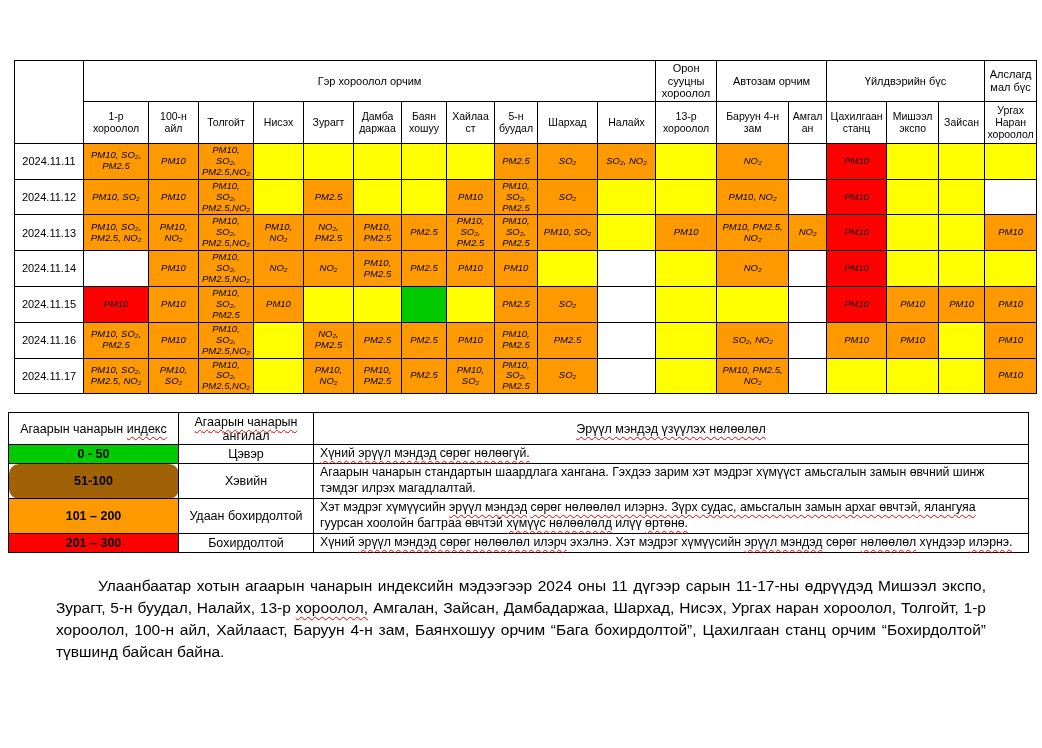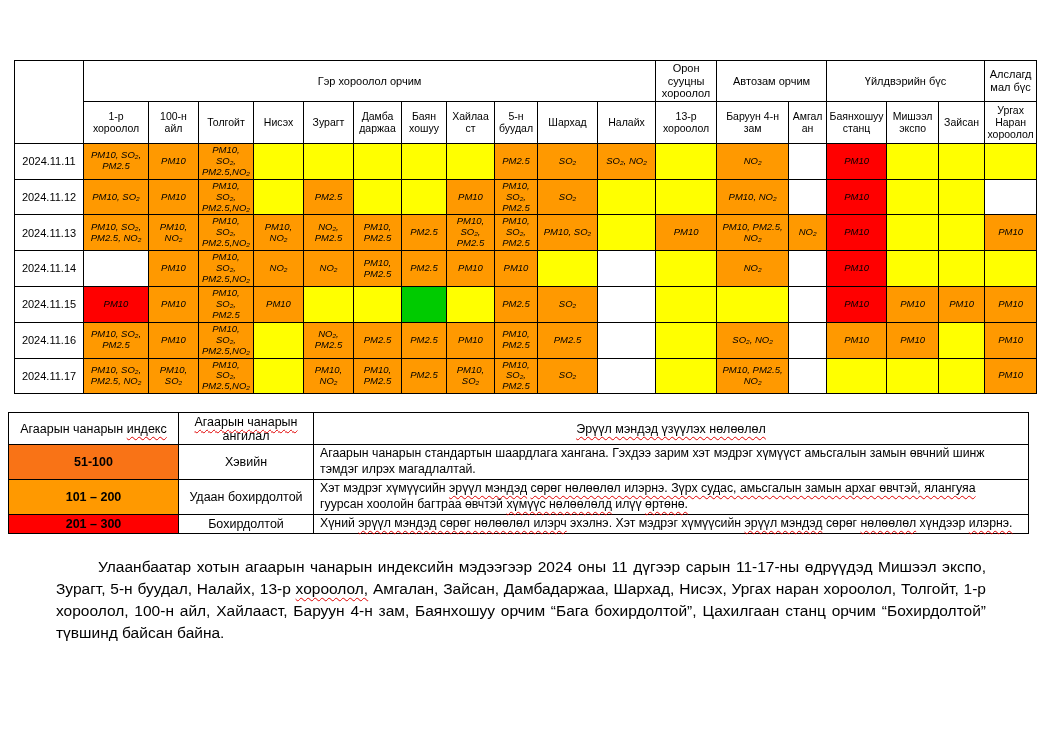--- a/index.html
+++ b/index.html
@@ -91,21 +91,21 @@
           <th class="col-h">Зурагт</th>
           <th class="col-h">Дамба даржаа</th>
           <th class="col-h">Баян хошуу</th>
           <th class="col-h">Хайлаа ст</th>
           <th class="col-h">5-н буудал</th>
           <th class="col-h">Шархад</th>
           <th class="col-h">Налайх</th>
           <th class="col-h">13-р хороолол</th>
           <th class="col-h">Баруун 4-н зам</th>
           <th class="col-h">Амгалан</th>
-          <th class="col-h">Баянхошуу станц</th>
+          <th class="col-h">Цахилгаан станц</th>
           <th class="col-h">Мишээл экспо</th>
           <th class="col-h">Зайсан</th>
           <th class="col-h">Ургах Наран хороолол</th>
         </tr>
       </thead>
     <tbody>
         <tr>
           <td class="date-c">2024.11.11</td>
           <td class="cell" style="background: rgb(255, 153, 0);">PM10, SO₂, PM2.5</td>
           <td class="cell" style="background: rgb(255, 153, 0);">PM10</td>
@@ -263,21 +263,26 @@
     </colgroup>
     <thead>
         <tr>
           <th><span>Агаарын чанарын </span><span class="sq">индекс</span></th>
           <th><span class="sq">Агаарын чанарын</span><span> ангилал</span></th>
           <th><span class="sq">Эрүүл мэндэд үзүүлэх нөлөөлөл</span></th>
         </tr>
       </thead>
     <tbody>
         <tr>
-          <td class="lg-range" style="background: #f97316; color: rgb(0, 0, 0);">51-100</td>
+          <td class="lg-range" style="background: rgb(0, 203, 0); color: rgb(0, 0, 0);">0 - 50</td>
+          <td class="lg-cat">Цэвэр</td>
+          <td class="lg-desc"><span class="sq">Хүний эрүүл мэндэд сөрөг нөлөөгүй.</span></td>
+        </tr>
+        <tr>
+          <td class="lg-range" style="background: #a16207; color: rgb(0, 0, 0); border-radius: 10px;">51-100</td>
           <td class="lg-cat">Хэвийн</td>
           <td class="lg-desc"><span>Агаарын чанарын стандартын шаардлага хангана. Гэхдээ зарим хэт мэдрэг хүмүүст  амьсгалын замын өвчний шинж тэмдэг илрэх магадлалтай.</span></td>
         </tr>
         <tr>
           <td class="lg-range" style="background: rgb(255, 153, 0); color: rgb(0, 0, 0);">101 – 200</td>
           <td class="lg-cat">Удаан бохирдолтой</td>
           <td class="lg-desc"><span>Хэт мэдрэг хүмүүсийн </span><span class="sq">эрүүл мэндэд</span><span>  </span><span class="sq">сөрөг нөлөөлөл илэрнэ. Зүрх судас, амьсгалын замын архаг өвчтэй, ялангуяа</span><span> гуурсан хоолойн багтраа өвчтэй </span><span class="sq">хүмүүс нөлөөлөлд</span><span> илүү </span><span class="sq">өртөнө.</span></td>
         </tr>
         <tr>
           <td class="lg-range" style="background: rgb(255, 0, 0); color: rgb(0, 0, 0);">201 – 300</td>

